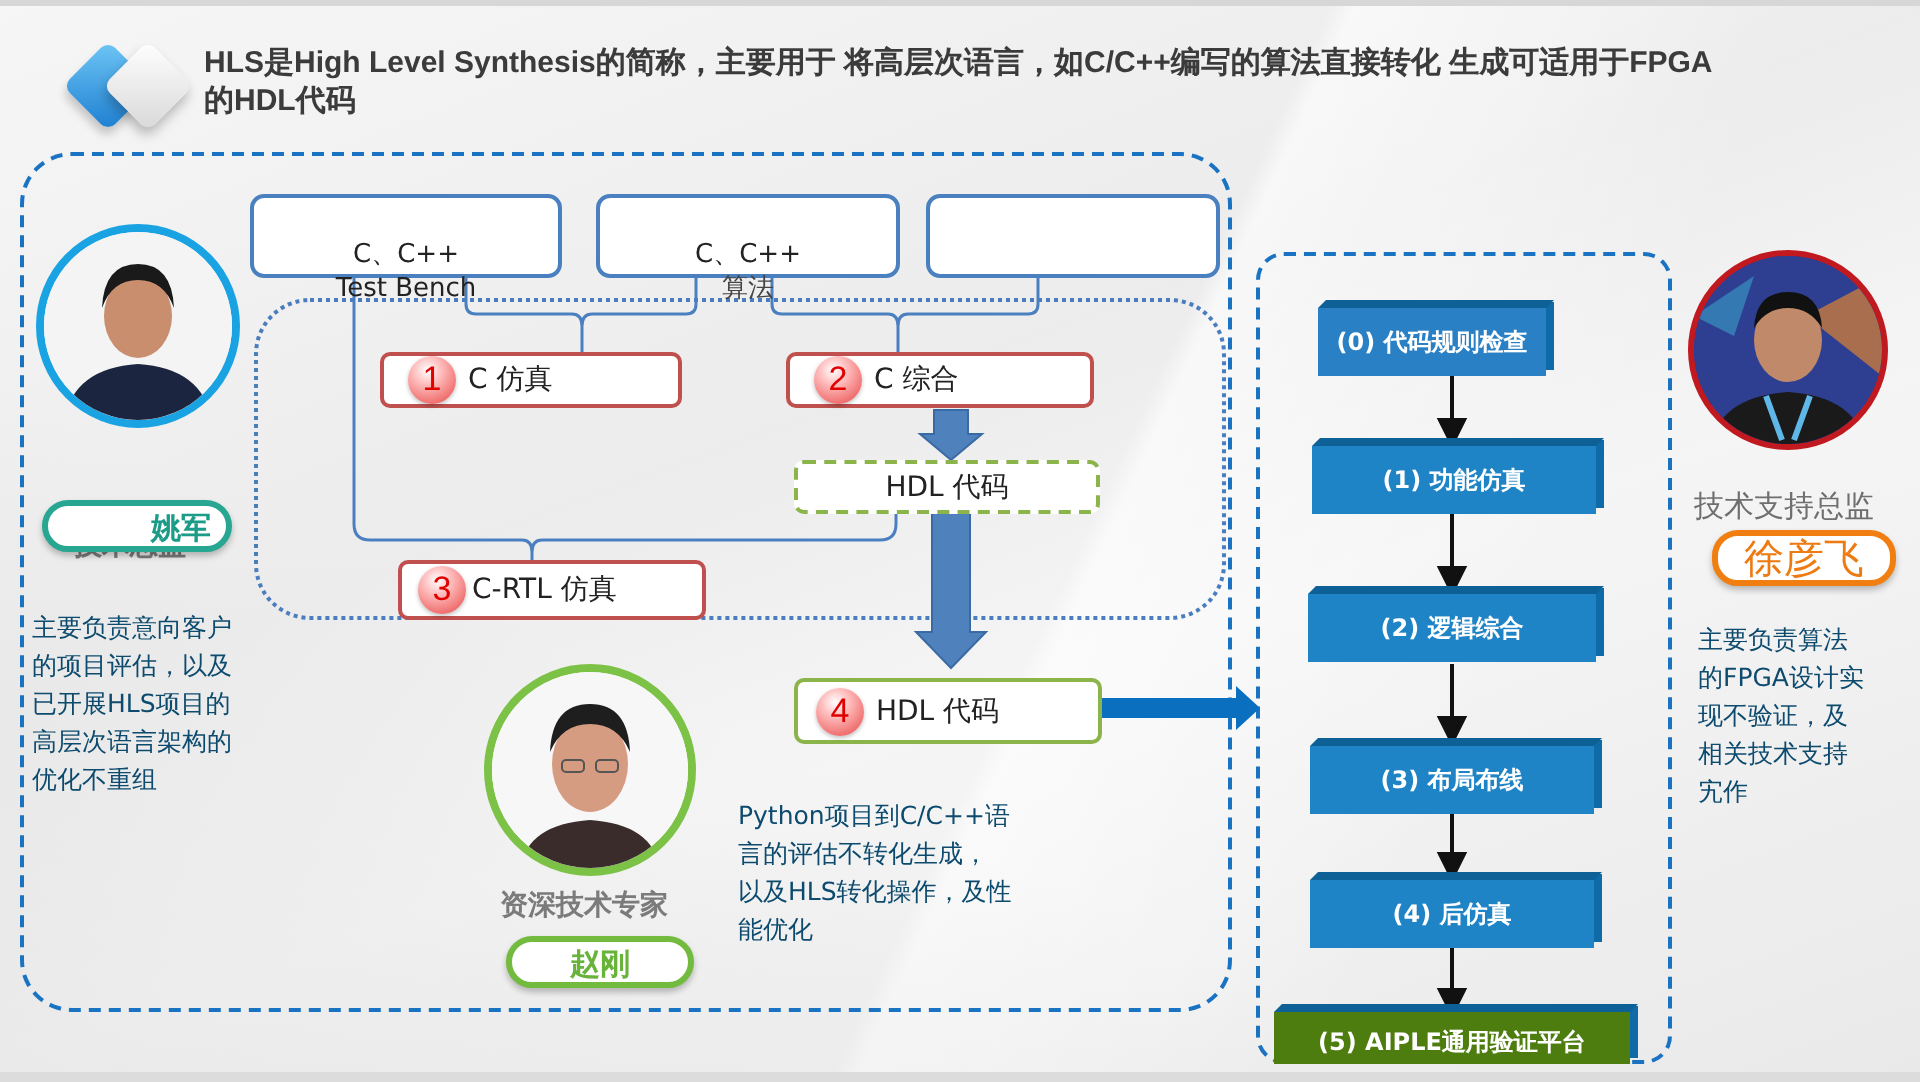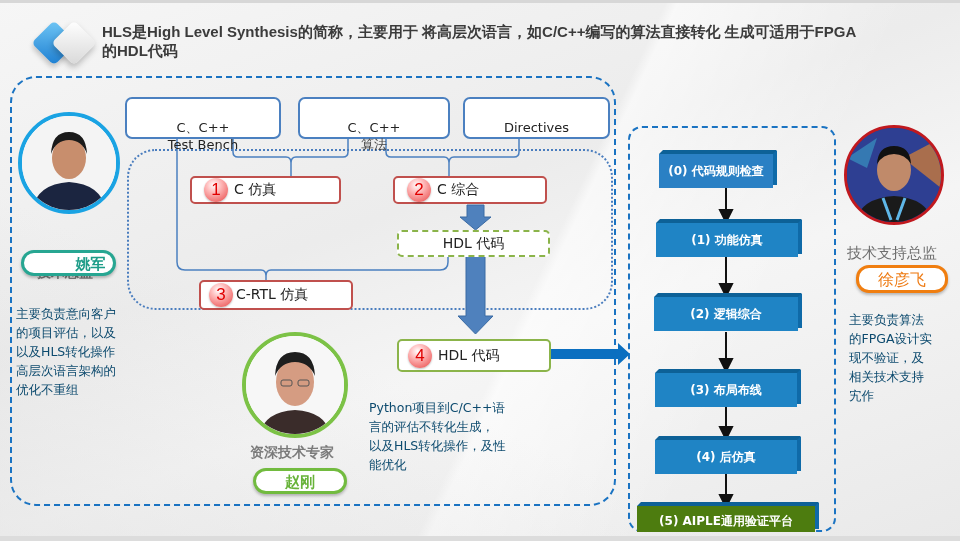--- a/index.html
+++ b/index.html
@@ -125,21 +125,20 @@
 
 <div class="src-box" style="left:125px;width:156px;">
   <span>C、C++</span>
   <span>Test Bench</span>
 </div>
 <div class="src-box" style="left:298px;width:152px;">
   <span>C、C++</span>
   <span style="color:#444">算法</span>
 </div>
 <div class="src-box" style="left:463px;width:147px;">
-  <span>Directives</span>
 </div>
 
 <div class="step-box" style="left:190px;top:176px;width:151px;">
   <span class="badge">1</span>
   <span>C 仿真</span>
 </div>
 <div class="step-box" style="left:393px;top:176px;width:154px;">
   <span class="badge">2</span>
   <span>C 综合</span>
 </div>
@@ -168,21 +167,21 @@
     <path d="M10 94 Q15 68 47 66 Q79 68 84 94 Z" fill="#1b2540"></path>
     <ellipse cx="47" cy="42" rx="17" ry="21" fill="#c88e6d"></ellipse>
     <path d="M29 38 Q30 16 47 16 Q64 16 65 38 Q60 24 47 24 Q34 24 29 38 Z" fill="#1a1a1a"></path>
   </svg>
 </div>
 <div class="role" style="left:37px;top:224px;margin-top:40px;">技术总监</div>
 <div class="name-pill pill-teal" style="left:21px;top:250px;width:95px;padding-left:44px;">姚军</div>
 <div class="desc" style="left:16px;top:304px;width:140px;">
   <div>主要负责意向客户</div>
   <div>的项目评估，以及</div>
-  <div>以及HLS转化操作</div>
+  <div>已开展HLS项目的</div>
   <div>高层次语言架构的</div>
   <div>优化不重组</div>
 </div>
 
 <div class="avatar avatar-2">
   <svg class="face" width="98" height="98" viewBox="0 0 98 98">
     <rect width="98" height="98" fill="#f7f7f7"></rect>
     <path d="M14 98 Q18 76 49 74 Q80 76 84 98 Z" fill="#3a2c2a"></path>
     <ellipse cx="49" cy="46" rx="19" ry="24" fill="#d59c82"></ellipse>
     <path d="M29 40 Q30 16 49 16 Q68 16 69 40 Q63 26 49 26 Q35 26 29 40 Z" fill="#1e1e1e"></path>
@@ -204,20 +203,20 @@
     <rect width="94" height="94" fill="#2e3f92"></rect>
     <path d="M56 30 L94 10 L94 60 Z" fill="#c87a3c" opacity="0.8"></path>
     <path d="M0 30 L30 10 L20 40 Z" fill="#3aa0c8" opacity="0.6"></path>
     <path d="M8 94 Q14 70 47 68 Q80 70 86 94 Z" fill="#1a1a1a"></path>
     <ellipse cx="47" cy="42" rx="17" ry="21" fill="#c08a6a"></ellipse>
     <path d="M30 36 Q31 18 47 18 Q63 18 64 36 Q58 26 47 26 Q36 26 30 36 Z" fill="#111"></path>
     <path d="M36 70 L44 92 M58 70 L50 92" stroke="#5fb7e8" stroke-width="3"></path>
   </svg>
 </div>
 <div class="role" style="left:847px;top:244px;font-weight:normal;font-size:15px;color:#6f6f6f;">技术支持总监</div>
-<div class="name-pill pill-orange" style="left:856px;top:265px;width:92px;height:28px;line-height:23px;font-size:16px;">徐彦飞</div>
+<div class="name-pill pill-orange" style="left:856px;top:265px;width:92px;height:28px;line-height:23px;font-size:20px;">徐彦飞</div>
 <div class="desc" style="left:849px;top:310px;width:110px;">
   <div>主要负责算法</div>
   <div>的FPGA设计实</div>
   <div>现不验证，及</div>
   <div>相关技术支持</div>
   <div>宄作</div>
 </div>
 
 </body></html>

